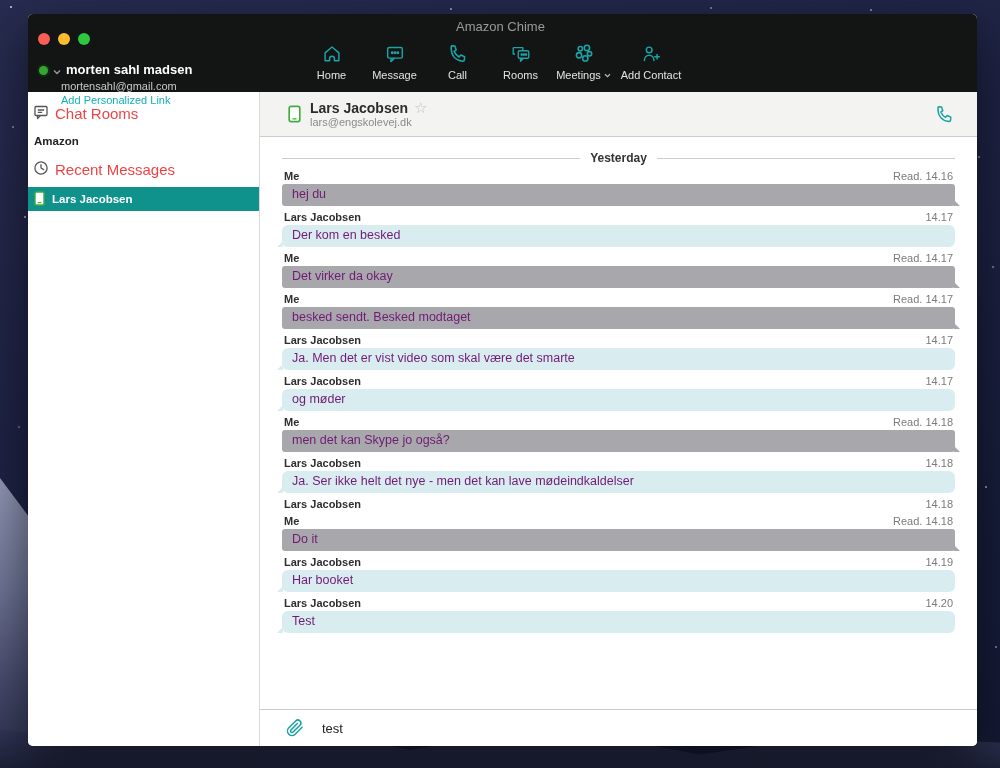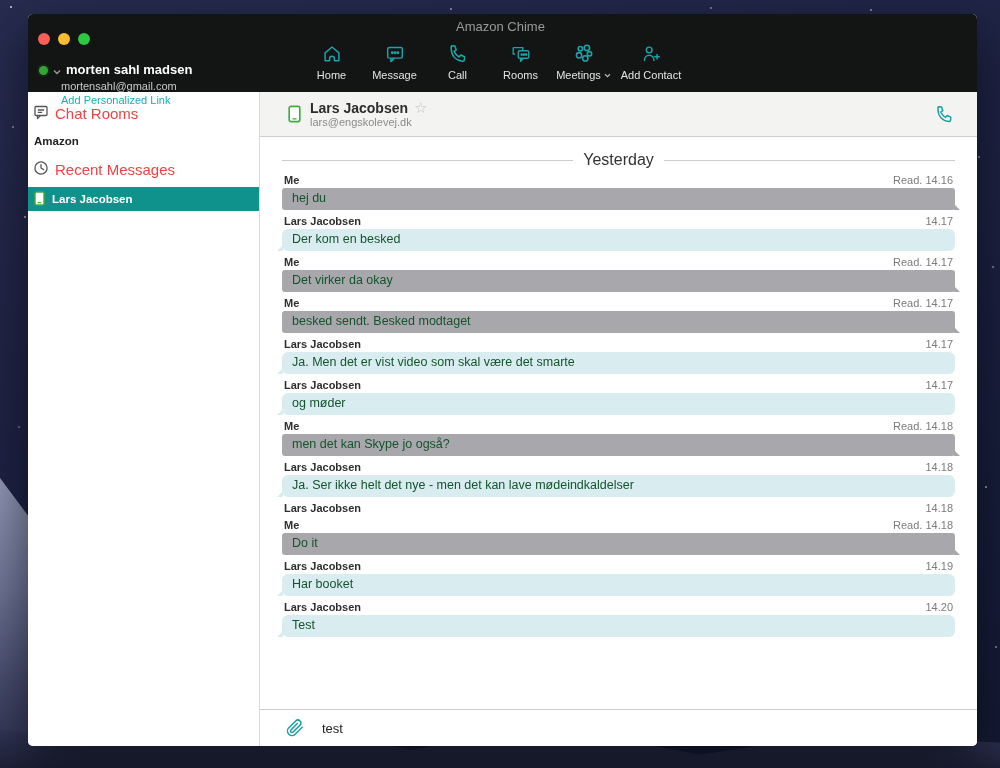--- a/index.html
+++ b/index.html
@@ -74,28 +74,28 @@
   .ch-names { line-height:1.15; }
   .ch-name-row { display:flex; align-items:center; gap:6px; }
   .ch-name { font-size:14px; font-weight:bold; color:#2c2c2c; }
   .ch-star { font-size:15px; color:#c2c2c2; cursor:pointer; line-height:1; }
   .ch-email { font-size:11px; color:#8b8b8b; }
   .ch-call { position:absolute; right:22px; top:12px; cursor:pointer; }
 
   .messages { flex:1; padding:2px 22px 0 22px; overflow:hidden; }
   .date-divider { display:flex; align-items:center; gap:10px; margin:12px 0 2px 0; }
   .date-divider .line { flex:1; height:1px; background:#ccc; }
-  .date-divider .label { font-size:16px; font-weight:normal; color:#333; }
+  .date-divider .label { font-size:12px; font-weight:bold; color:#333; }
 
   .msg { margin-top:5px; }
   .msg-meta { display:flex; justify-content:space-between; align-items:baseline; padding:0 2px; }
   .msg-sender { font-size:11px; font-weight:bold; color:#2e2e2e; }
   .msg-time { font-size:11px; color:#7b7b7b; }
   .msg-bubble { position:relative; margin-top:2px; border-radius:3px; padding:3px 10px 4px 10px;
-    font-size:12.5px; color:#14532d; line-height:15px; }
+    font-size:12.5px; color:#701a75; line-height:15px; }
   .msg-bubble.sent { background:#a8a8ac; }
   .msg-bubble.received { background:#d9edf0;border-radius:6px; }
   .msg-bubble.sent::after { content:""; position:absolute; bottom:0; right:-5px; width:0; height:0;
     border-bottom:6px solid #a8a8ac; border-right:6px solid transparent; }
   .msg-bubble.received::after { content:""; position:absolute; bottom:0; left:-5px; width:0; height:0;
     border-bottom:6px solid #d9edf0; border-left:6px solid transparent; }
 
   .composer { height:37px; flex:0 0 37px; border-top:1px solid #ccc; display:flex; align-items:center;
     padding-left:26px; gap:18px; background:#fff; }
   .composer-input { font-size:13px; color:#222; outline:none; flex:1; }

